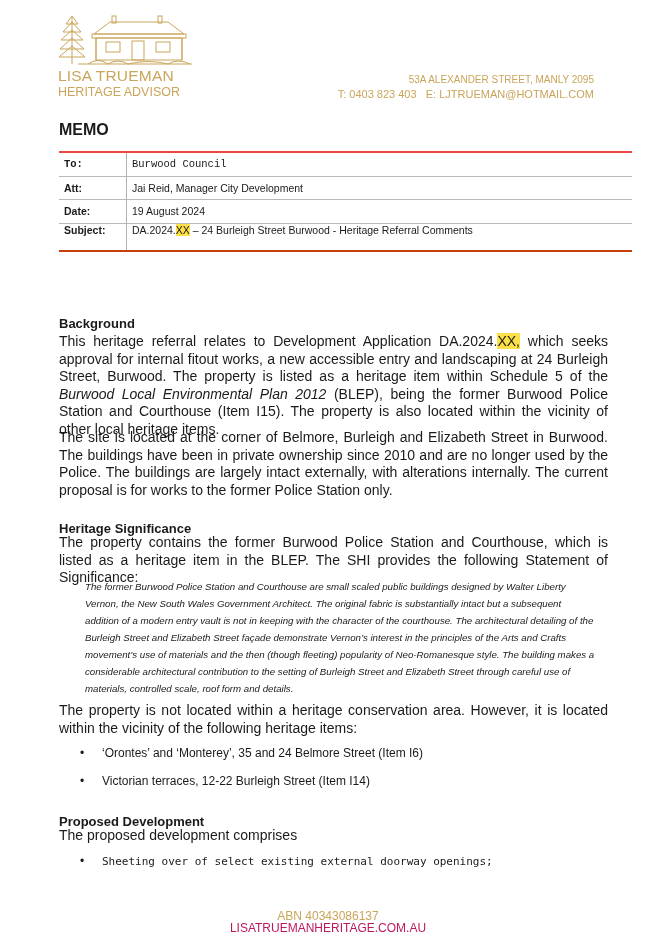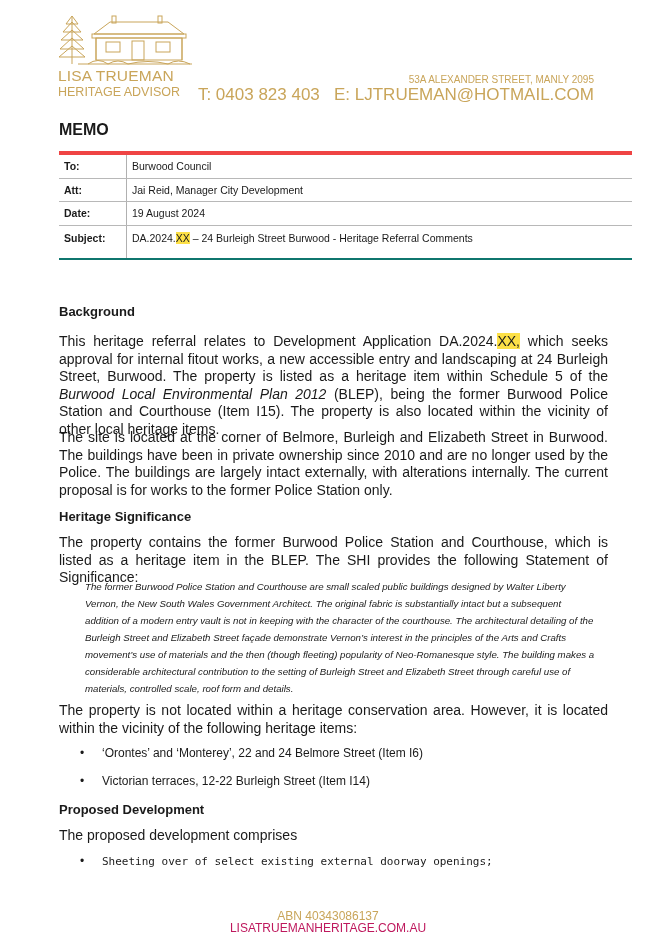--- a/index.html
+++ b/index.html
@@ -1,30 +1,30 @@
 <!DOCTYPE html>
 <html><head>
 <meta charset="utf-8">
 <style>
   html, body { margin:0; padding:0; background:#ffffff; }
   body { width:656px; height:950px; position:relative; overflow:hidden; font-family:"Liberation Sans", sans-serif; color:#1a1a1a; }
   #logo { position:absolute; left:58px; top:12px; width:135px; height:60px; }
   #brand-name { position:absolute; left:58px; top:68px; font-size:15.5px; letter-spacing:0.2px; color:#c9a55a; line-height:16px; }
   #brand-sub { position:absolute; left:58px; top:86px; font-size:12.5px; color:#c9a55a; line-height:13px; }
   #addr { position:absolute; right:62px; top:72px; font-size:10px; color:#c9a55a; text-align:right; line-height:15px; }
-  #addr2 { position:absolute; right:62px; top:87px; font-size:17px; color:#c9a55a; text-align:right; line-height:15px; }
+  #addr2 { position:absolute; right:62px; top:87px; font-size:11px; color:#c9a55a; text-align:right; line-height:15px; }
   #memo-title { position:absolute; left:59px; top:121px; font-size:16px; font-weight:bold; }
   #memo-table { position:absolute; left:59px; top:151px; width:573px; border-collapse:collapse; font-size:10.5px; }
   #memo-table td { height:22.5px; padding:0 0 0 5px; border-bottom:1px solid #b8b8b8; vertical-align:middle; }
-  #memo-table tr:first-child td { border-top:4px solid #ef4444; }
-  #memo-table tr:last-child td { height:26px; border-bottom:2px solid #0f766e; vertical-align:top; padding-top:6px; }
+  #memo-table tr:first-child td { border-top:2px solid #ef4444;font-family:Liberation Mono, monospace; }
+  #memo-table tr:last-child td { height:26px; border-bottom:2px solid #c2410c; vertical-align:top; }
   #memo-table td.lbl { width:62px; font-weight:bold; border-right:1px solid #b0b0b0; }
   .hl { background:#fde047; }
   .content { position:absolute; left:59px; width:549px; font-size:14px; line-height:17.5px; text-align:justify; }
-  .h2 { position:absolute; left:59px; font-weight:bold; font-size:13px; }
+  .h2 { position:absolute; left:59px; font-weight:bold; font-size:13px;margin-top:12px; }
   .quote { position:absolute; left:85px; width:510px; font-size:9.7px; line-height:17px; font-style:italic; }
   .bullet { position:absolute; left:80px; font-size:12px; }
   .bullet .dot { display:inline-block; width:22px; }
   .mono { font-family:"DejaVu Sans Mono", monospace; font-size:11px; }
   #footer1 { position:absolute; left:0; width:656px; top:910px; text-align:center; font-size:12px; color:#c9a55a; line-height:13px; }
   #footer2 { position:absolute; left:0; width:656px; top:922px; text-align:center; font-size:12px; color:#be185d; line-height:13px; }
 </style>
 </head>
 <body>
 
@@ -76,21 +76,21 @@
   </table>
 
 <div class="h2" style="top:304px;">Background</div>
 <div class="content" style="top:333px;"><span>This heritage referral relates to Development Application DA.2024.</span><span class="hl">XX,</span><span> which seeks approval for internal fitout works, a new accessible entry and landscaping at 24 Burleigh Street, Burwood. The property is listed as a heritage item within Schedule 5 of the </span><i>Burwood Local Environmental Plan 2012</i><span> (BLEP), being the former Burwood Police Station and Courthouse (Item I15). The property is also located within the vicinity of other local heritage items.</span></div>
 <div class="content" style="top:429px;">The site is located at the corner of Belmore, Burleigh and Elizabeth Street in Burwood. The buildings have been in private ownership since 2010 and are no longer used by the Police. The buildings are largely intact externally, with alterations internally. The current proposal is for works to the former Police Station only.</div>
 
 <div class="h2" style="top:509px;">Heritage Significance</div>
 <div class="content" style="top:534px;">The property contains the former Burwood Police Station and Courthouse, which is listed as a heritage item in the BLEP. The SHI provides the following Statement of Significance:</div>
 <div class="quote" style="top:578px;">The former Burwood Police Station and Courthouse are small scaled public buildings designed by Walter Liberty Vernon, the New South Wales Government Architect. The original fabric is substantially intact but a subsequent addition of a modern entry vault is not in keeping with the character of the courthouse. The architectural detailing of the Burleigh Street and Elizabeth Street façade demonstrate Vernon’s interest in the principles of the Arts and Crafts movement’s use of materials and the then (though fleeting) popularity of Neo-Romanesque style. The building makes a considerable architectural contribution to the setting of Burleigh Street and Elizabeth Street through careful use of materials, controlled scale, roof form and details.</div>
 <div class="content" style="top:702px;">The property is not located within a heritage conservation area. However, it is located within the vicinity of the following heritage items:</div>
-<div class="bullet" style="top:746px;"><span class="dot">•</span><span>‘Orontes’ and ‘Monterey’, 22 and 24 Belmore Street (Item I6)</span></div>
+<div class="bullet" style="top:746px;"><span class="dot">•</span><span>‘Orontes’ and ‘Monterey’, 35 and 24 Belmore Street (Item I6)</span></div>
 <div class="bullet" style="top:774px;"><span class="dot">•</span><span>Victorian terraces, 12-22 Burleigh Street (Item I14)</span></div>
 
 <div class="h2" style="top:802px;">Proposed Development</div>
 <div class="content" style="top:827px;">The proposed development comprises</div>
 <div class="bullet" style="top:854px;"><span class="dot">•</span><span class="mono">Sheeting over of select existing external doorway openings;</span></div>
 
 <div id="footer1">ABN 40343086137</div>
 <div id="footer2">LISATRUEMANHERITAGE.COM.AU</div>
 
 </body></html>

